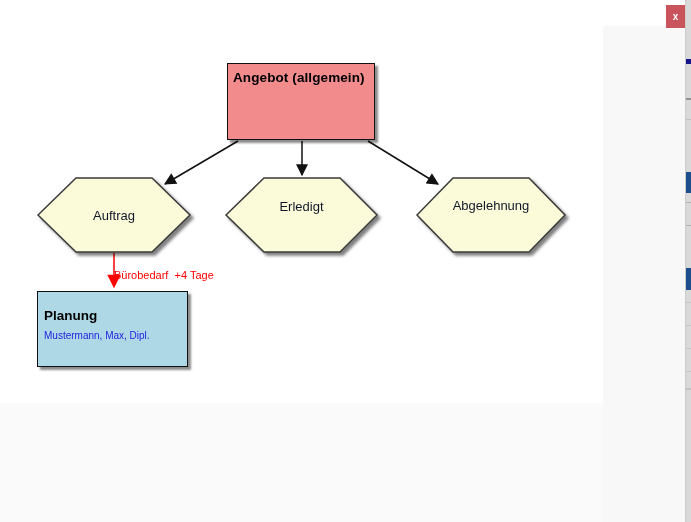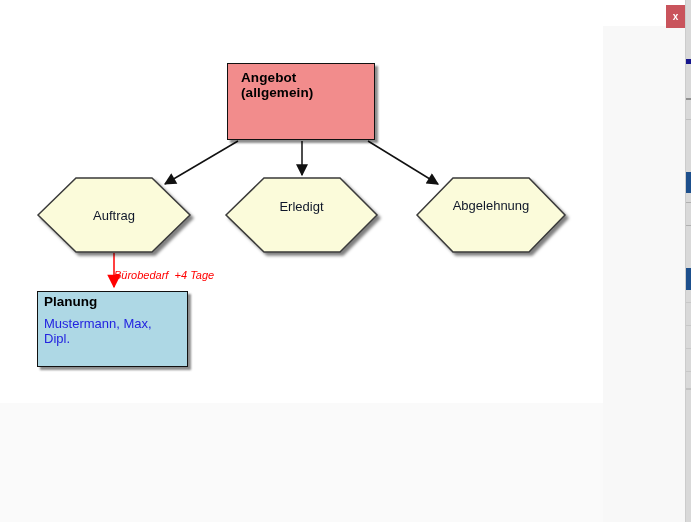--- a/index.html
+++ b/index.html
@@ -29,36 +29,36 @@
   .close-btn{
     position:absolute;left:666px;top:5px;width:19px;height:23px;
     background:var(--close-button-bg,#c9545c);color:#ffffff;
     font-size:10px;font-weight:bold;display:flex;align-items:center;justify-content:center;
     cursor:pointer;user-select:none;
   }
   
   .diagram-svg{position:absolute;left:0;top:0;width:691px;height:522px;}
   
   .node-box{position:absolute;box-sizing:border-box;border:1.5px solid #111111;box-shadow:3px 3px 2px rgba(0,0,0,0.45);}
-  .angebot-box{left:227px;top:63px;width:148px;height:77px;background:var(--angebot-fill,#f28c8c);padding:6px 13px;}
+  .angebot-box{left:227px;top:63px;width:148px;height:77px;background:var(--angebot-fill,#f28c8c);padding:6px 5px;}
   .angebot-label{font-size:13.5px;font-weight:bold;color:#000000;letter-spacing:0.1px;}
-  .planung-box{left:37px;top:291px;width:151px;height:76px;background:var(--planung-fill,#aed8e5);padding:2px 6px;}
+  .planung-box{left:37px;top:291px;width:151px;height:76px;background:var(--planung-fill,#aed8e5);padding:16px 6px;}
   .planung-title{font-size:13.5px;font-weight:bold;color:#000000;}
-  .planung-assignee{font-size:13px;color:var(--assignee-blue,#2323e0);margin-top:7px;}
+  .planung-assignee{font-size:10px;color:var(--assignee-blue,#2323e0);margin-top:7px;}
   
   .hex-label{
     position:absolute;display:flex;align-items:center;justify-content:center;
     font-size:13px;color:#0f172a;pointer-events:none;
   }
   .hex-auftrag{left:38px;top:178px;width:152px;height:74px;}
   .hex-erledigt{left:226px;top:178px;width:151px;height:56px;}
   .hex-abgelehnung{left:417px;top:178px;width:148px;height:54px;}
   
   .edge-label{
-    position:absolute;left:114px;top:269px;font-size:11px;font-style:italic;
+    position:absolute;left:114px;top:269px;font-size:11px;
     color:var(--edge-red,#ff0000);white-space:pre;
   }
 </style>
 </head>
 <body>
 
 <div class="root">
 
   <div class="bottom-region"></div>
   <div class="right-panel"></div>

